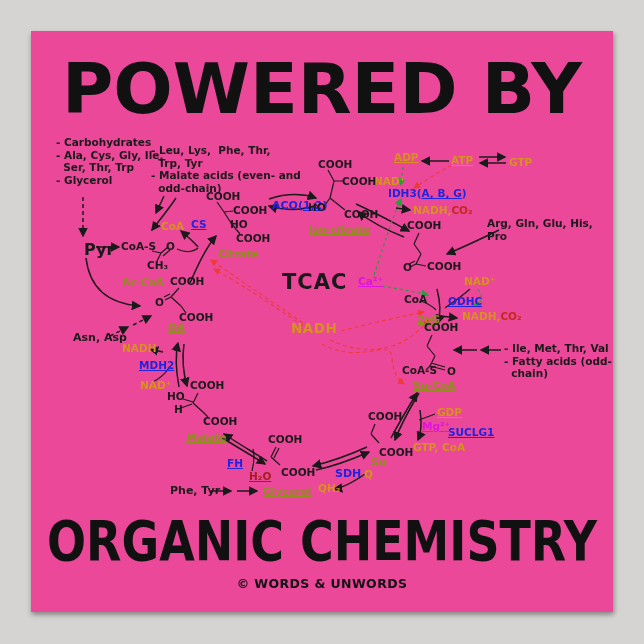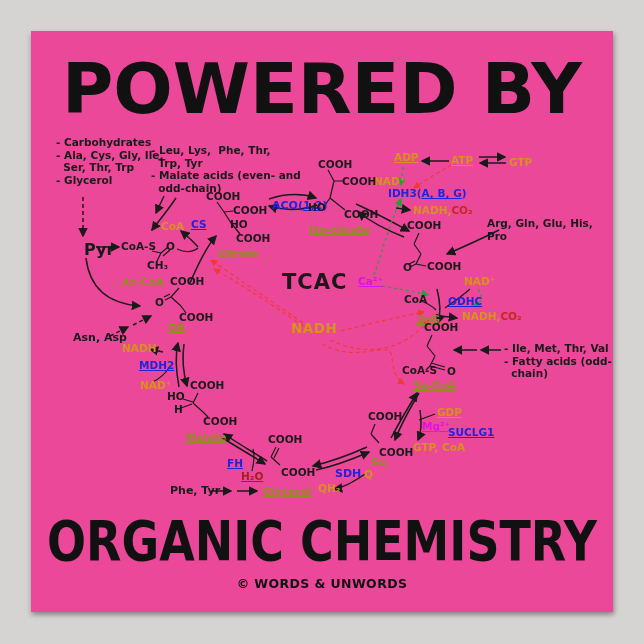--- a/index.html
+++ b/index.html
@@ -168,21 +168,21 @@
     <span class="lb" style="left:413px;top:204px;"><span class="o">NADH,</span><span class="r2">CO₂</span></span>
     <span class="lb o" style="left:464px;top:275px;">NAD⁺</span>
     <span class="lb" style="left:404px;top:293px;">CoA</span>
     <span class="lb" style="left:462px;top:310px;"><span class="o">NADH,</span><span class="r2">CO₂</span></span>
     <span class="lb o u" style="left:437px;top:406px;">GDP</span>
     <span class="lb o" style="left:413px;top:441px;">GTP, CoA</span>
     <span class="lb o" style="left:364px;top:468px;">Q</span>
     <span class="lb o" style="left:318px;top:482px;">QH₂</span>
     <span class="lb o" style="left:122px;top:342px;">NADH</span>
     <span class="lb o" style="left:140px;top:379px;">NAD⁺</span>
-    <span class="lb w" style="left:241px;top:470px;text-align:center;">H₂O</span>
+    <span class="lb w" style="left:249px;top:470px;text-align:center;">H₂O</span>
     <span class="lb g" style="left:358px;top:275px;">Ca²⁺</span>
     <span class="lb g" style="left:422px;top:420px;">Mg²⁺</span>
 
     <span class="lb" style="left:121px;top:240px;">CoA-S</span>
     <span class="lb" style="left:166px;top:240px;">O</span>
     <span class="lb" style="left:147px;top:259px;">CH₃</span>
     <span class="lb" style="left:206px;top:190px;">COOH</span>
     <span class="lb" style="left:233px;top:204px;">COOH</span>
     <span class="lb" style="left:230px;top:218px;">HO</span>
     <span class="lb" style="left:236px;top:232px;">COOH</span>

